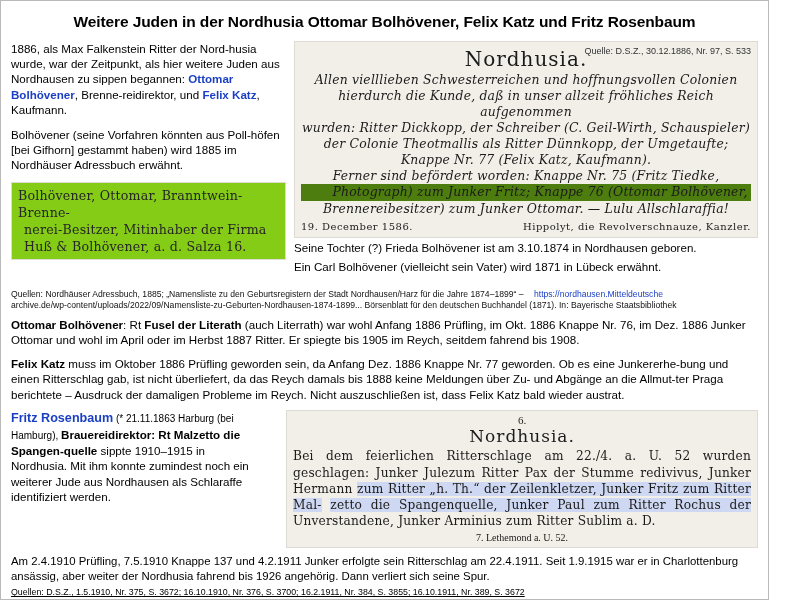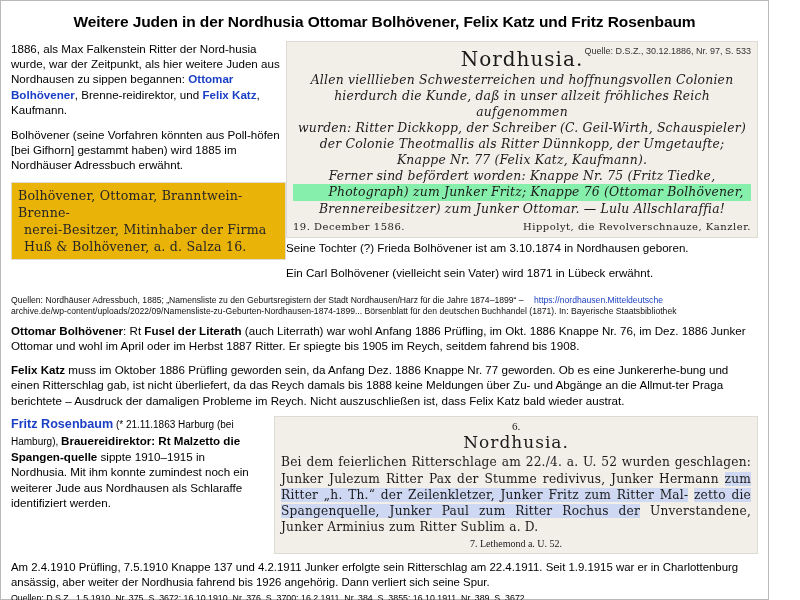--- a/index.html
+++ b/index.html
@@ -26,20 +26,21 @@
     text-align: center;
     font-weight: bold;
     font-size: 15.5px;
     letter-spacing: -0.1px;
     margin: 4px 0 9px 0;
     line-height: 1.2;
   }
   
   .top-row {
     display: flex;
+    gap: 8px;
     align-items: flex-start;
   }
   .top-left {
     width: 275px;
     flex: 0 0 275px;
   }
   .top-right {
     flex: 1 1 auto;
   }
   p.body {
@@ -86,36 +87,36 @@
     line-height: 1.3;
     text-align: justify;
     letter-spacing: 0.2px;
   }
   .clip-body .ctr {
     display: block;
     text-align: center;
     font-style: italic;
   }
   .hl-pink {
-    background: #86efac;
+    background: #4d7c0f;
     padding-left: 28px;
   }
   .hl-blue {
     background: #cfd8f2;
   }
   .clip-foot {
     display: flex;
     justify-content: space-between;
     font-size: 10px;
     margin-top: 4px;
     letter-spacing: 0.5px;
   }
   
   .addr-clip {
-    background: #eab308;
+    background: #84cc16;
     border: 1px solid #dfdbd3;
     padding: 4px 6px;
     font-family: "DejaVu Serif", serif;
     font-size: 12.6px;
     line-height: 1.35;
     letter-spacing: 0.2px;
     color: #262626;
     margin-top: 2px;
   }
   .addr-clip .l2 {
@@ -138,21 +139,21 @@
   }
   .para-block {
     font-size: 11.6px;
     line-height: 1.34;
     margin: 0 0 8px 0;
     text-align: left;
   }
   
   .low-row {
     display: flex;
-    gap: 10px;
+    gap: 22px;
     align-items: flex-start;
     margin-top: 2px;
   }
   .low-left {
     width: 253px;
     flex: 0 0 253px;
   }
   .low-right {
     flex: 1 1 auto;
   }
@@ -234,21 +235,21 @@
           <span class="ctr hl-pink">Photograph) zum Junker Fritz; Knappe 76 (Ottomar Bolhövener,</span>
           <span class="ctr">Brennereibesitzer) zum Junker Ottomar. — Lulu Allschlaraffia!</span>
         </div>
         <div class="clip-foot">
           <span>19. December 1586.</span>
           <span>Hippolyt, die Revolverschnauze, Kanzler.</span>
         </div>
       </div>
 
       <div class="mid-right">
-        <p class="para-block" style="margin-bottom:10px;">Seine Tochter (?) Frieda Bolhövener ist am 3.10.1874 in Nordhausen geboren.</p>
+        <p class="para-block" style="margin-bottom:4px;">Seine Tochter (?) Frieda Bolhövener ist am 3.10.1874 in Nordhausen geboren.</p>
         <p class="para-block">Ein Carl Bolhövener (vielleicht sein Vater) wird 1871 in Lübeck erwähnt.</p>
       </div>
     </div>
   </div>
 
   <div class="sources">
     <span>Quellen: Nordhäuser Adressbuch, 1885; „Namensliste zu den Geburtsregistern der Stadt Nordhausen/Harz für die Jahre 1874–1899“ – </span><a href="#">https://nordhausen.Mitteldeutsche</a><br>
     <span>archive.de/wp-content/uploads/2022/09/Namensliste-zu-Geburten-Nordhausen-1874-1899...</span><span> Börsenblatt für den deutschen Buchhandel (1871). In: Bayerische Staatsbibliothek </span><br>
   </div>
 

